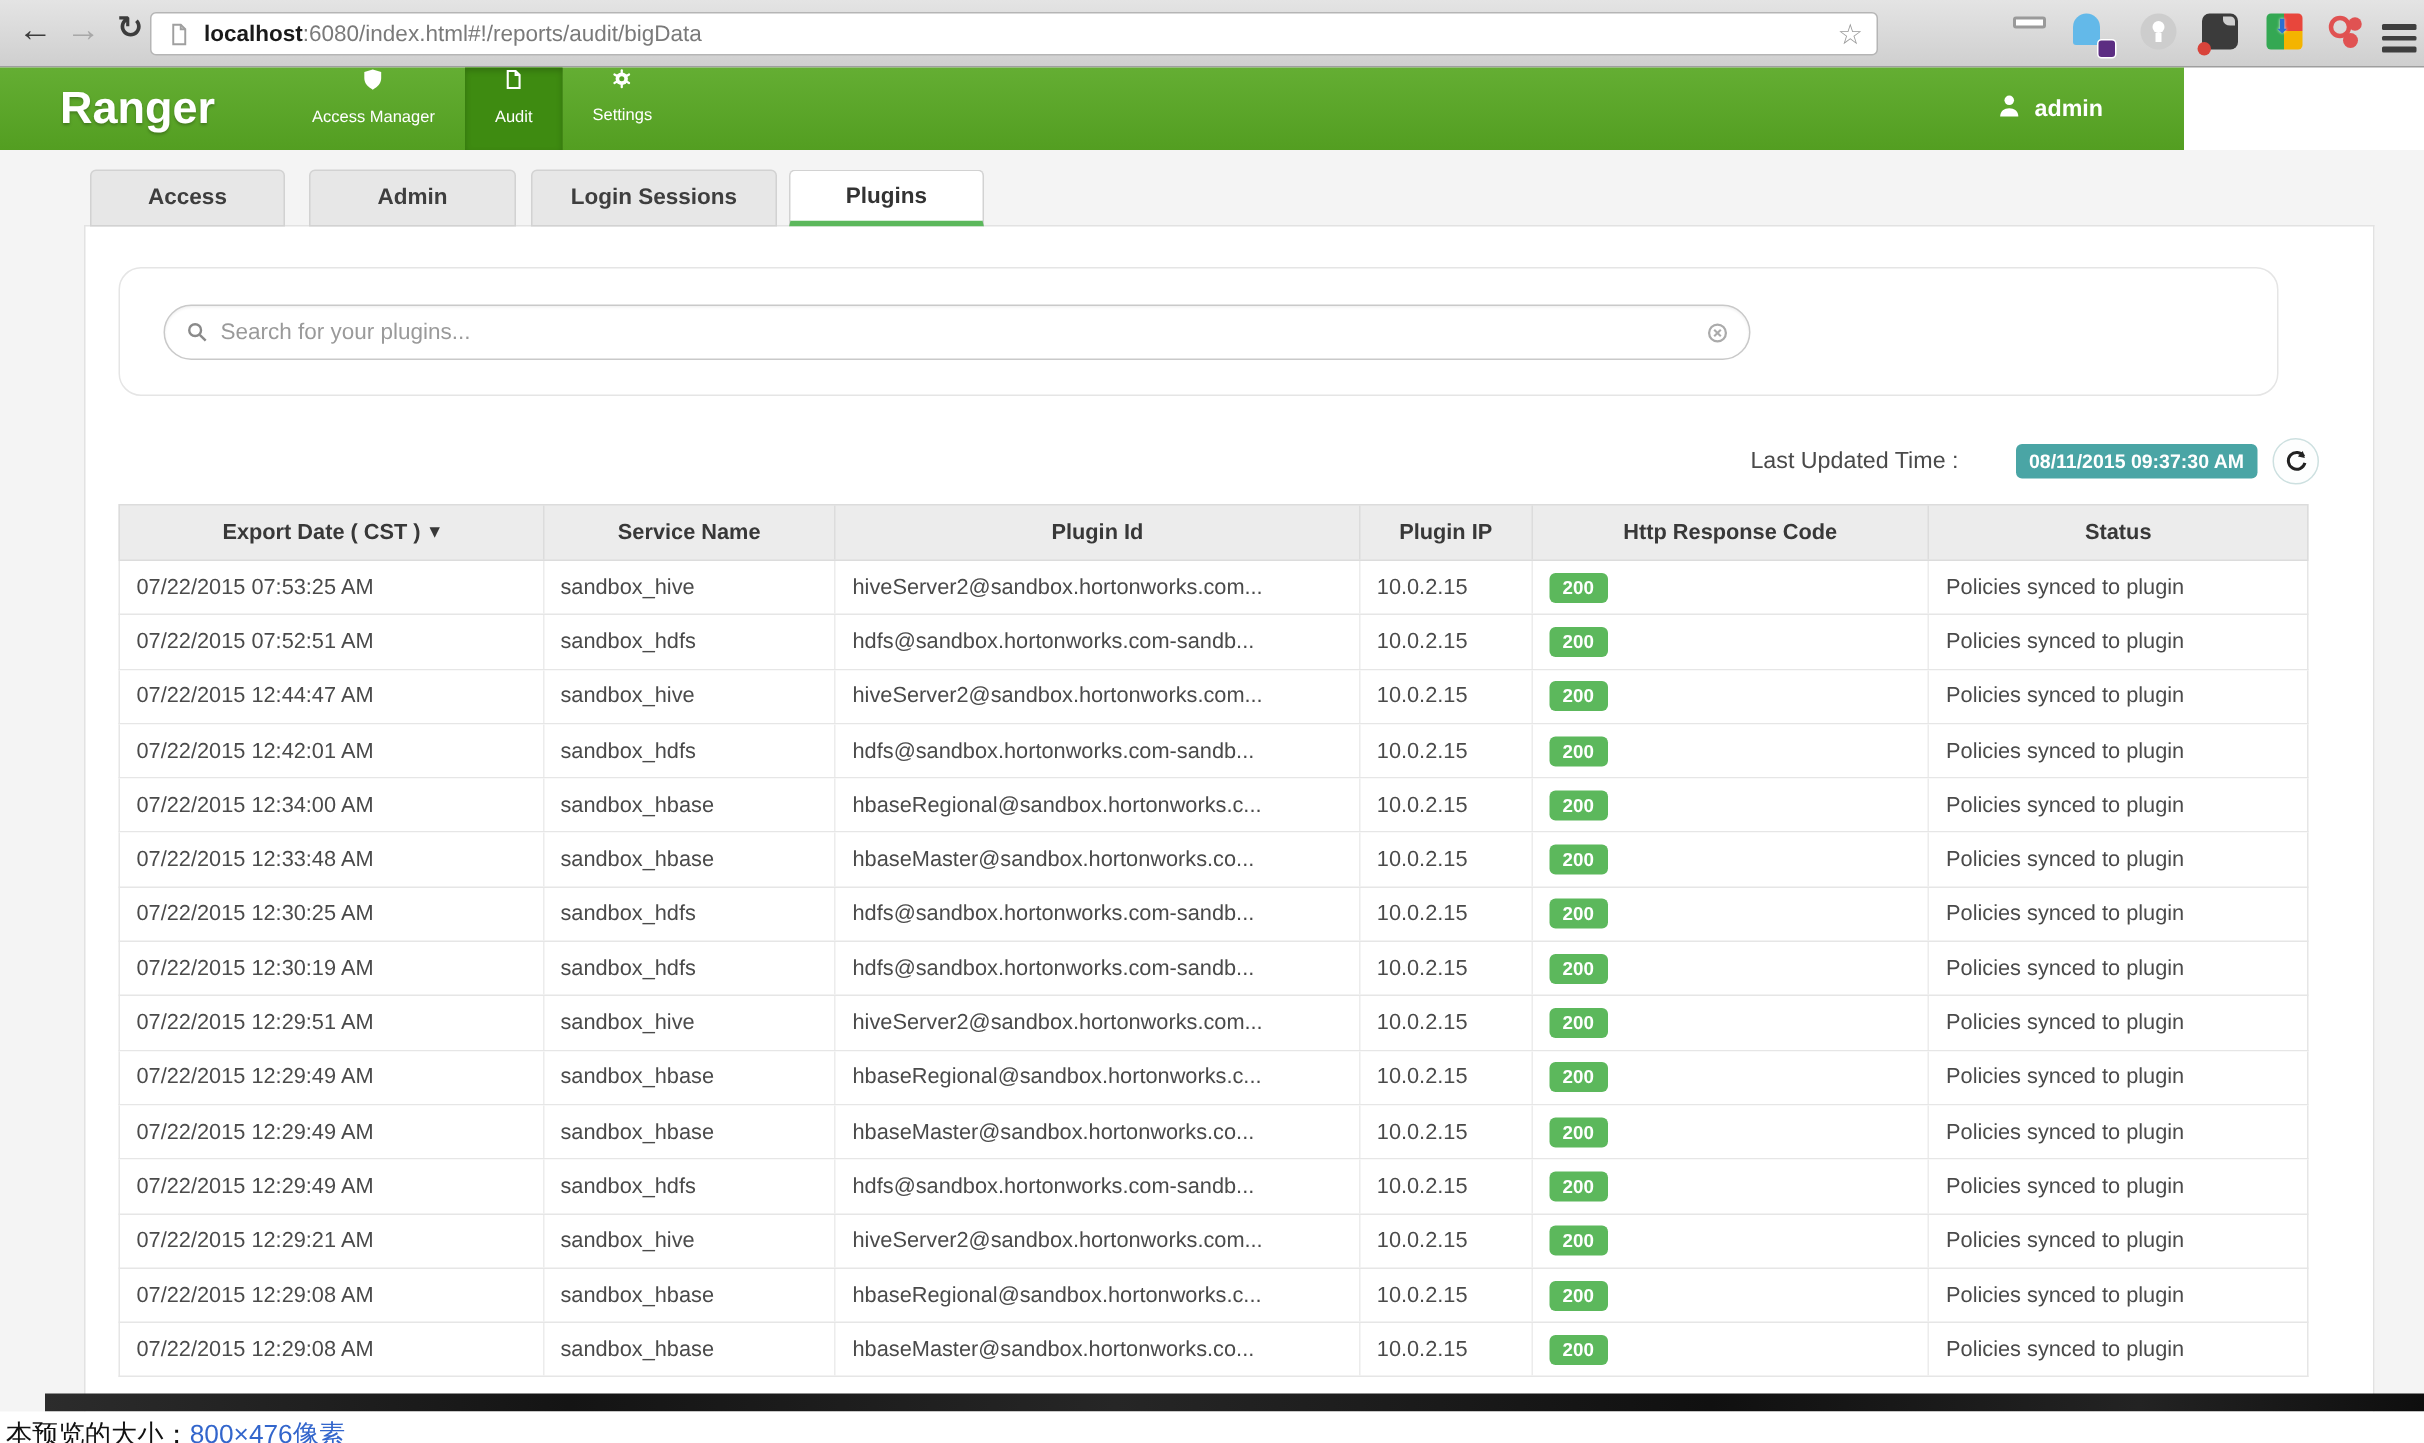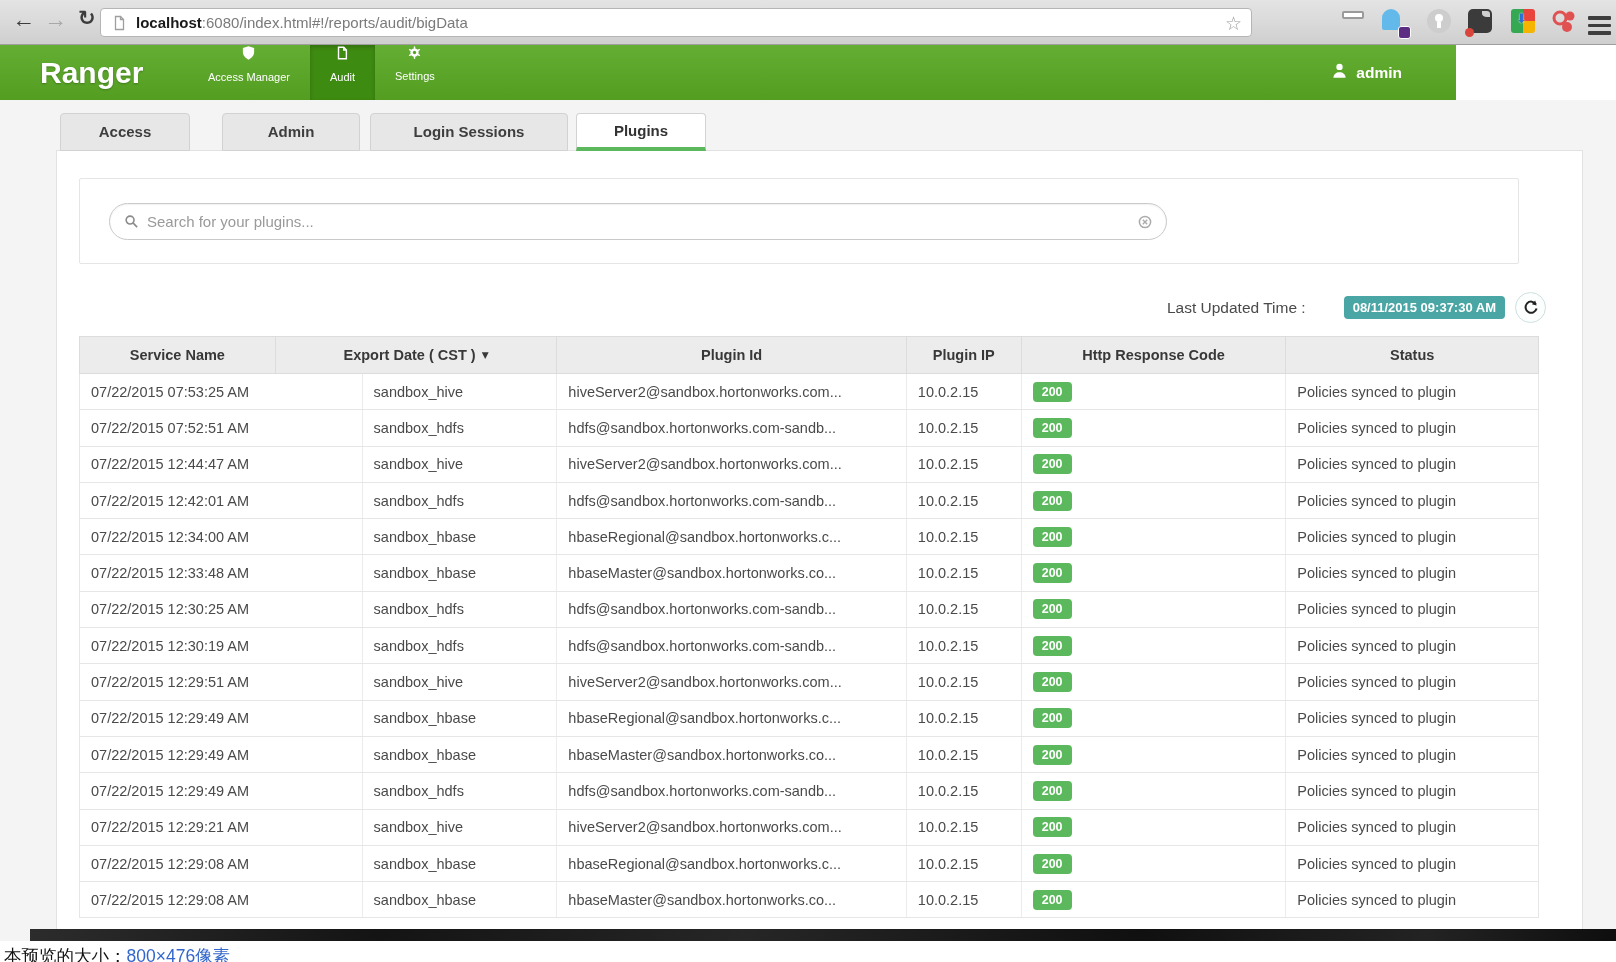--- a/index.html
+++ b/index.html
@@ -46,31 +46,31 @@
   .mainnav .item.active { background:#3e8b11; box-shadow:inset 0 2px 4px rgba(0,0,0,.2); }
   .userbox { position:absolute; right:54px; top:0; height:55px; display:flex; align-items:center; gap:8px;
              color:#fff; font-size:15.5px; font-weight:bold; cursor:pointer; }
 
   
   .page { position:absolute; left:0; top:100px; width:1616px; height:862px; background:#f4f4f4; }
 
   .tabsrow { position:absolute; left:60px; top:13px; display:flex; z-index:5; }
   .tab { height:38px; line-height:36px; text-align:center; font-size:15px; font-weight:bold; color:#3e3e3e;
          background:#e7e7e7; border:1px solid #d2d2d2; border-radius:4px 4px 0 0; cursor:pointer; }
-  .tab.t0 { width:130px; margin-right:32px; }
+  .tab.t0 { width:130px; margin-right:16px; }
   .tab.t1 { width:138px; margin-right:10px; }
-  .tab.t2 { width:198px; margin-right:8px; }
+  .tab.t2 { width:164px; margin-right:8px; }
   .tab.t3 { width:130px; }
   .tab.active { background:#fff; border-bottom:4px solid #5cb85c; line-height:33px; color:#333; }
 
   .panel { position:absolute; left:56px; top:50px; width:1527px; height:812px; background:#fff;
            border:1px solid #e2e2e2; border-bottom:none; }
 
   .searchwell { position:absolute; left:22px; top:27px; width:1440px; height:86px;
-                border:1px solid #e5e5e5; border-radius:2px; background:#fff; }
+                border:1px solid #e5e5e5; border-radius:15px; background:#fff; }
   .searchpill { position:absolute; left:29px; top:24px; width:1058px; height:37px; background:#fff;
                 border:1px solid #c9c9c9; border-radius:19px; box-shadow:inset 0 1px 2px rgba(0,0,0,.06);
                 display:flex; align-items:center; }
   .searchpill .mag { margin:0 8px 0 14px; display:flex; }
   .search-placeholder { font-size:15px; color:#9a9a9a; flex:1; }
   .clear-ic { margin-right:14px; display:flex; }
 
   .updatedrow { position:absolute; right:36px; top:141px; display:flex; align-items:center; gap:10px; }
   .updlabel { font-size:15.5px; color:#4a4a4a; }
   .updbadge { background:#4aa5a5; color:#fff; font-size:13px; font-weight:bold; padding:4px 9px; border-radius:4px;margin-left:28px; }
@@ -235,22 +235,22 @@
       <span class="refreshbtn">
         <svg width="16" height="16" viewBox="0 0 16 16">
           <path d="M12.9 4.2 A5.6 5.6 0 1 0 13.6 8.6" fill="none" stroke="#222" stroke-width="2"></path>
           <polygon points="12.2,0.6 13.6,5.4 8.9,4.3" fill="#222"></polygon>
         </svg>
       </span>
     </div>
 
     <div class="gridtable">
       <div class="thead">
+          <div class="th h0">Export Date ( CST )<span class="caret">▼</span></div>
           <div class="th h1">Service Name</div>
-          <div class="th h0">Export Date ( CST )<span class="caret">▼</span></div>
           <div class="th h2">Plugin Id</div>
           <div class="th h3">Plugin IP</div>
           <div class="th h4">Http Response Code</div>
           <div class="th h5">Status</div>
         </div>
       <div>
           <div class="row">
             <div class="cell c0">07/22/2015 07:53:25 AM</div>
             <div class="cell c1">sandbox_hive</div>
             <div class="cell c2">hiveServer2@sandbox.hortonworks.com...</div>

